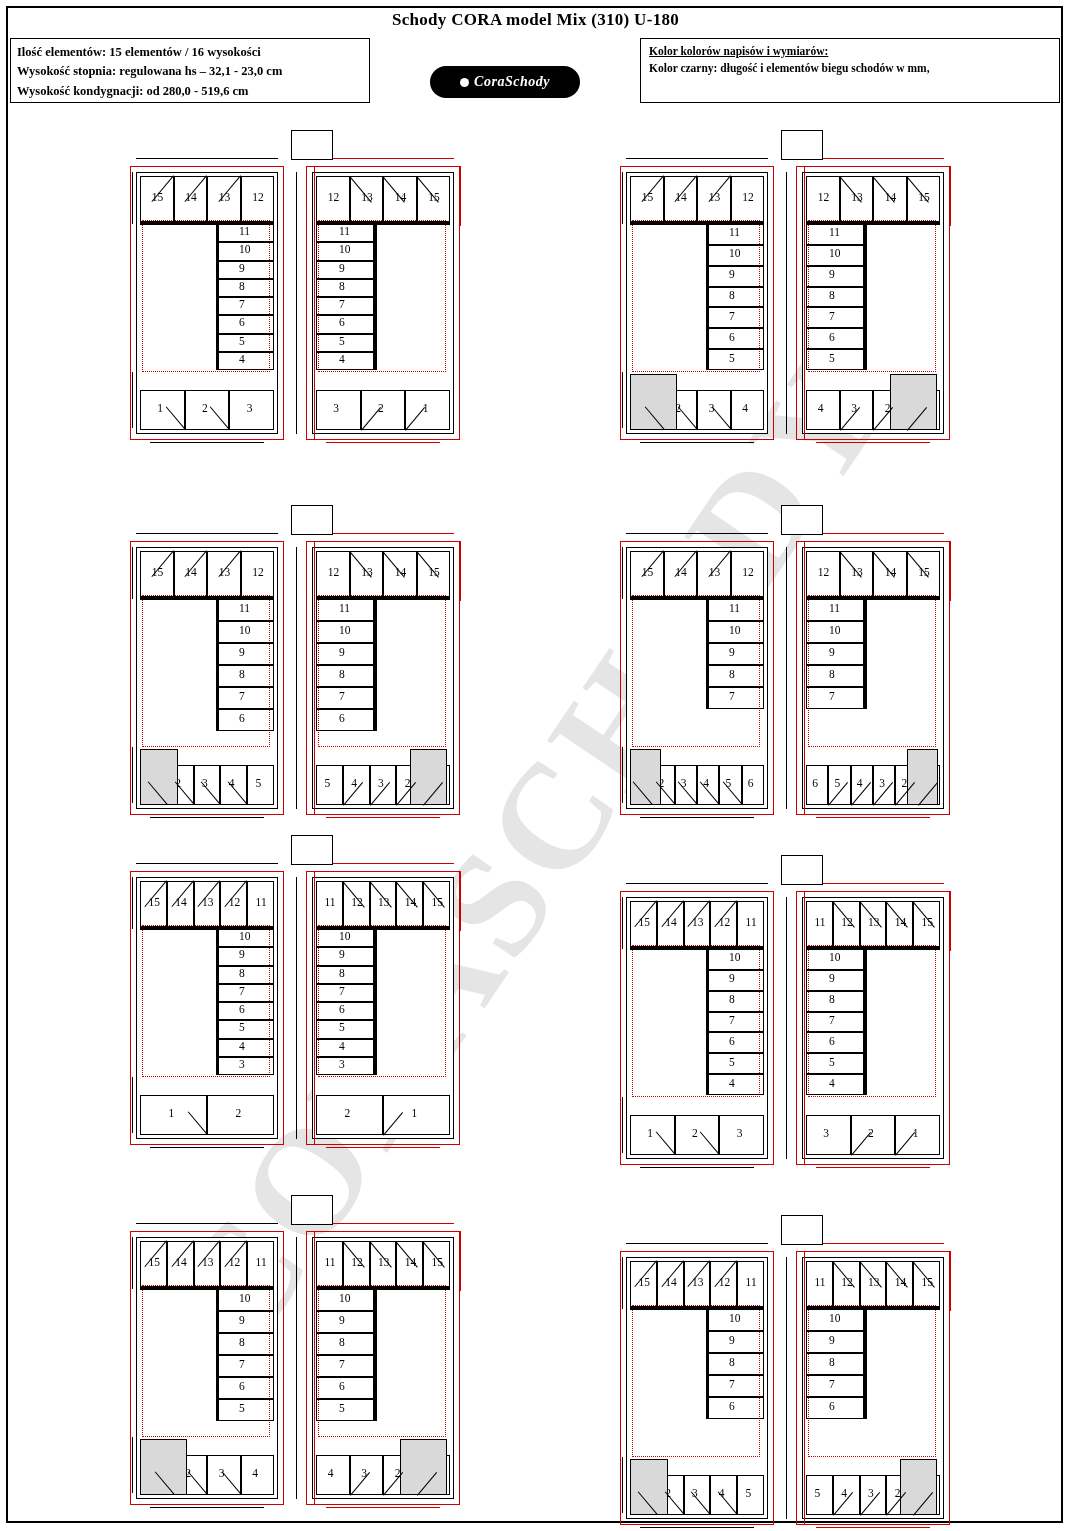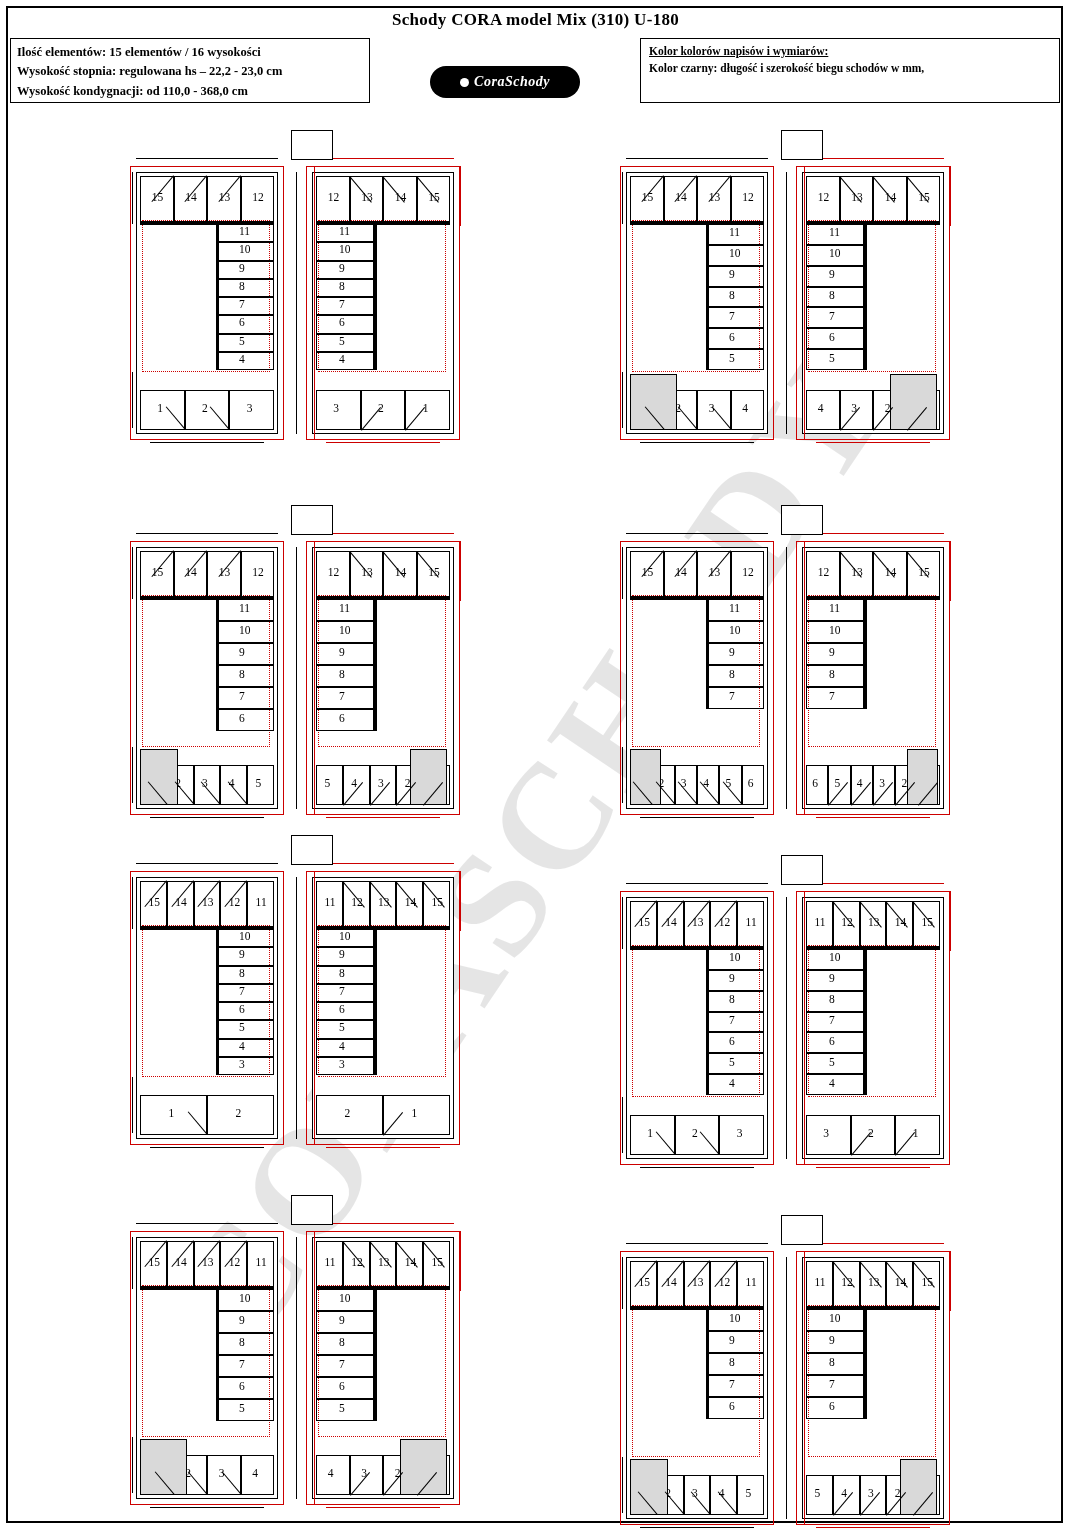--- a/index.html
+++ b/index.html
@@ -43,27 +43,27 @@
 </head>
 <body>
 
 <div id="page">
   <div class="frame"></div>
 
   <div class="title">Schody CORA model Mix (310) U-180</div>
 
   <div class="infoBox">
     <div>Ilość elementów: 15 elementów / 16 wysokości</div>
-    <div>Wysokość stopnia: regulowana  hs – 22,2 - 23,0 cm</div>
-    <div>Wysokość kondygnacji: od 110,0 - 368,0 cm</div>
+    <div>Wysokość stopnia: regulowana  hs – 32,1 - 23,0 cm</div>
+    <div>Wysokość kondygnacji: od 280,0 - 519,6 cm</div>
   </div>
 
   <div class="legendBox">
     <div class="u">Kolor kolorów napisów i wymiarów:</div>
-    <div>Kolor czarny: długość i szerokość biegu schodów w mm,</div>
+    <div>Kolor czarny: długość i elementów biegu schodów w mm,</div>
   </div>
 
   <div class="logo">
     <span class="dot"></span>
     <span>CoraSchody</span>
   </div>
 
   <div class="watermark">CORASCHODY</div>
 
   <div id="cells">

